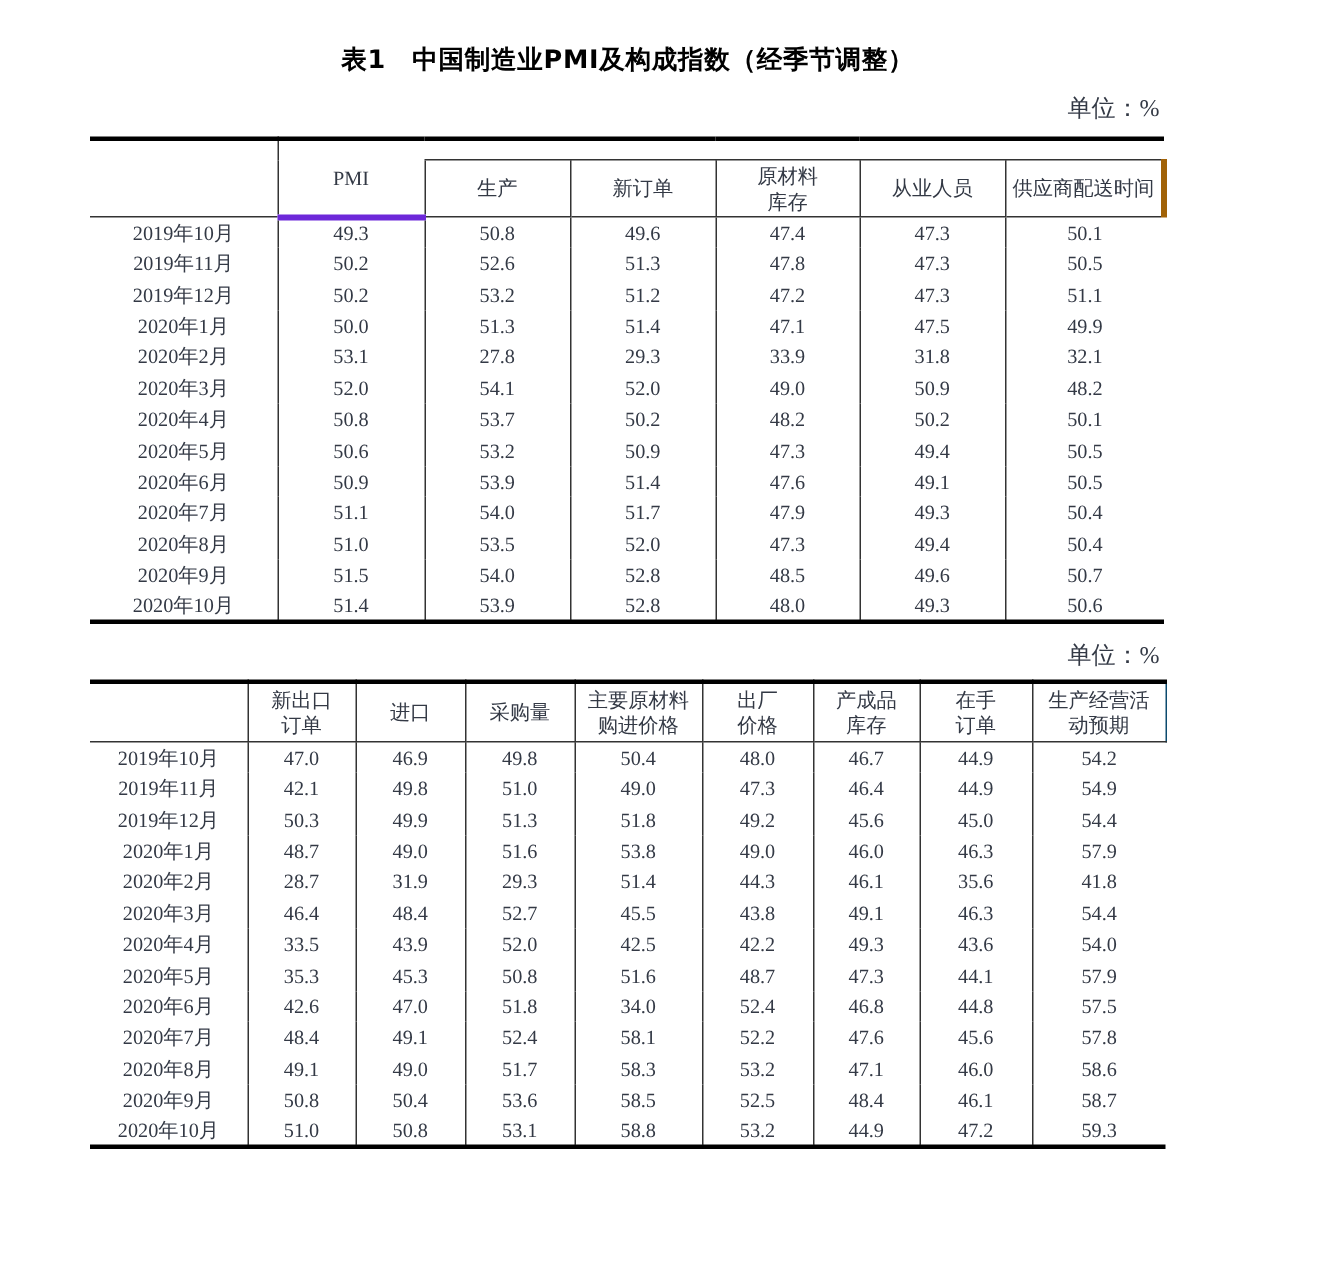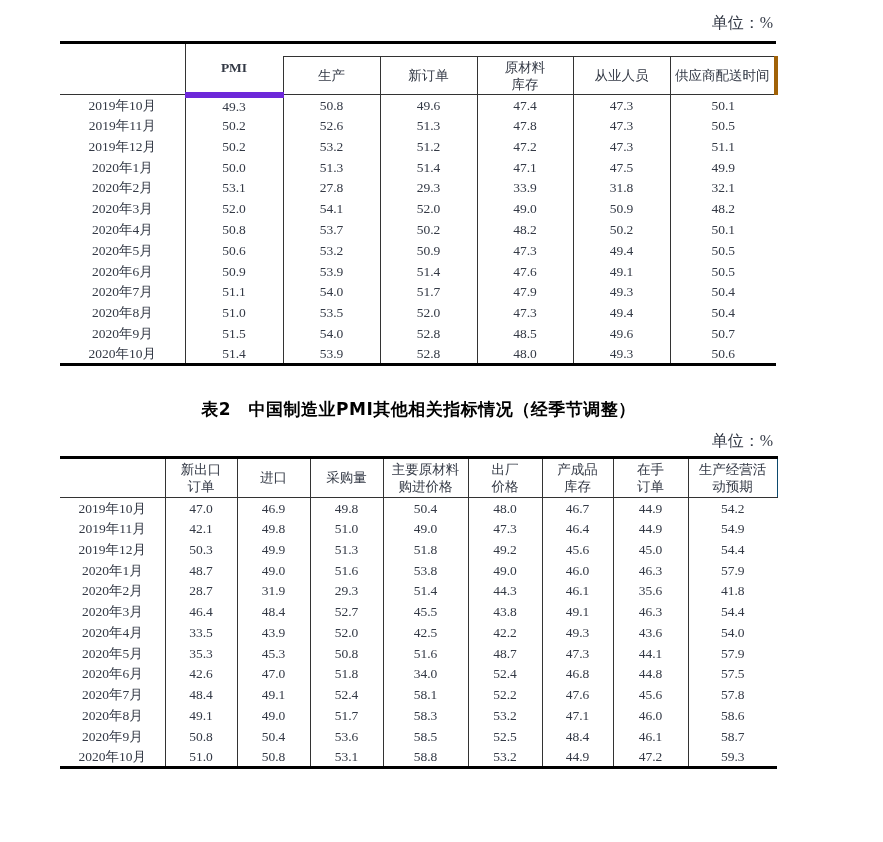--- a/index.html
+++ b/index.html
@@ -34,21 +34,21 @@
   }
   .t1 { width:716px; margin-top:10px; }
   .t2 { width:717px; margin-top:7px; }
   th, td {
     font-weight:normal; text-align:center; vertical-align:middle;
     padding:0; white-space:pre-line; line-height:17px;
   }
 
   
   .t1 .c-label { border-right:1px solid #333; border-bottom:1px solid #333; }
-  .t1 .c-pmi   { border-bottom:6px solid #6d28d9;font-weight:bold; }
+  .t1 .c-pmi   { border-bottom:4px solid #6d28d9; }
   .t1 .hrow-a th { height:14px; }
   .t1 .spacer  { border-bottom:1px solid #333; }
   .t1 .hrow-b th {
     height:38px;
     border-left:1px solid #333; border-bottom:1px solid #333;
   }
   .t1 .hrow-b th:last-child { border-right:4px solid #a16207; }
 
   
   .t2 thead th {
@@ -60,20 +60,21 @@
   
   tbody td { height:20.77px; }
   tbody td { border-right:1px solid #333; }
   tbody td:last-child { border-right:none;margin-top:12px; }
 </style>
 </head>
 <body>
 
 <div class="sheet">
 
+  <h2 class="tbl-title t1-title">表1　中国制造业PMI及构成指数（经季节调整）</h2>
   <div class="unit u1">单位：%</div>
 
   <table class="t1">
     <colgroup>
       <col style="width:125px">
         <col style="width:98px">
         <col style="width:97px">
       <col style="width:97px">
         <col style="width:96px">
         <col style="width:97px">
@@ -208,21 +209,20 @@
           <td>51.4</td>
           <td>53.9</td>
           <td>52.8</td>
           <td>48.0</td>
           <td>49.3</td>
           <td>50.6</td>
         </tr>
       </tbody>
   </table>
 
-  <h2 class="tbl-title t2-title">表2　中国制造业PMI其他相关指标情况（经季节调整）</h2>
   <div class="unit u2">单位：%</div>
 
   <table class="t2">
     <colgroup>
       <col style="width:105px">
         <col style="width:72px">
         <col style="width:73px">
         <col style="width:73px">
       <col style="width:85px">
         <col style="width:74px">

